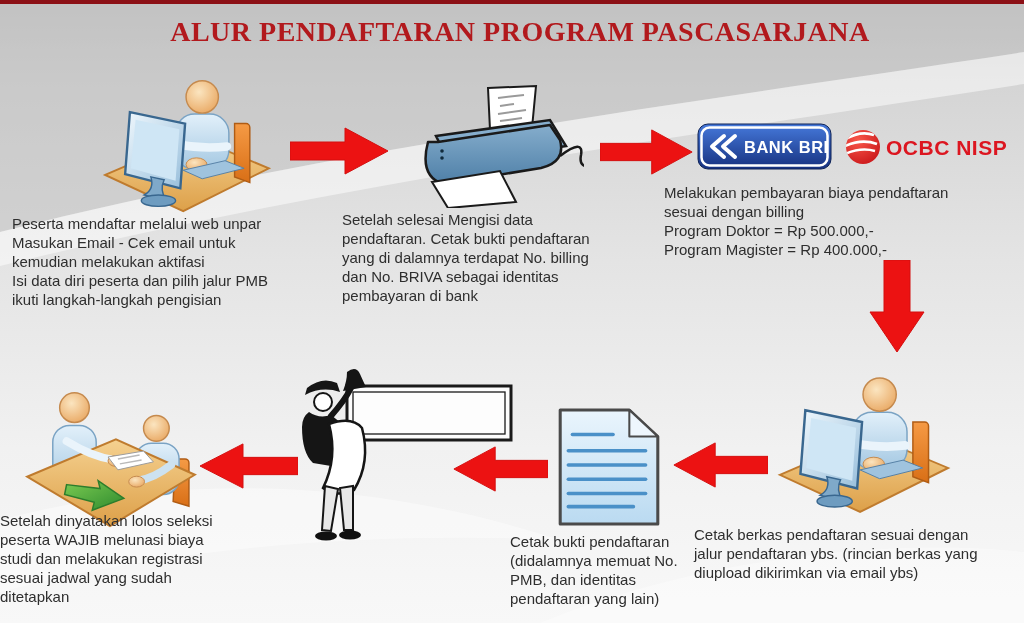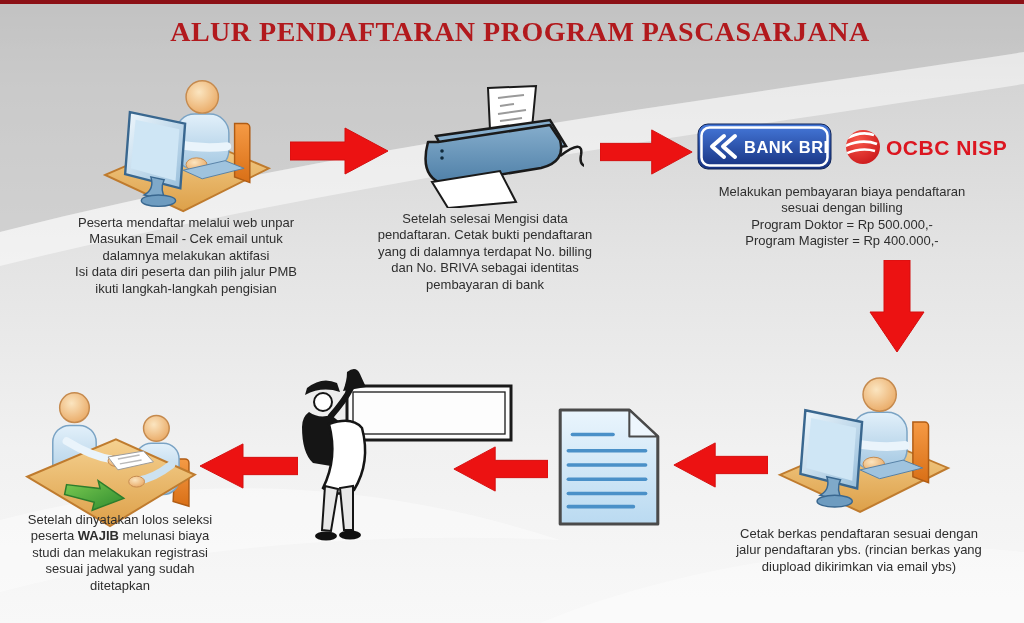--- a/index.html
+++ b/index.html
@@ -4,23 +4,23 @@
 <style>
   html,body{margin:0;padding:0;background:#9a9a9a;font-family:"Liberation Sans",sans-serif;}
   .stage{position:relative;width:1024px;height:623px;margin:0 auto;overflow:hidden;
     background:linear-gradient(180deg,#c7c7c7 0%,#d5d5d5 14%,#e4e4e4 42%,#f1f1f1 72%,#f8f8f8 100%);}
   .topbar{position:absolute;top:0;left:0;width:100%;height:4px;background:#8c1016;z-index:6;}
   .bg{position:absolute;inset:0;width:100%;height:100%;z-index:0;}
   .title{position:absolute;top:16px;left:8px;width:100%;margin:0;text-align:center;z-index:2;
     font-family:"Liberation Serif",serif;font-weight:bold;font-size:28px;color:#b2191d;letter-spacing:.5px;}
   .illus{position:absolute;margin:0;z-index:2;}
   .illus svg{width:100%;height:100%;display:block;}
-  .caption{position:absolute;z-index:2;text-align:center;white-space:pre-line;
-    font-size:13px;line-height:1.26;color:#2e2e2e;}
-  .caption .b{font-weight:bold;}
+  .caption{position:absolute;z-index:2;white-space:pre-line;
+    font-size:15px;line-height:1.26;color:#2e2e2e;}
+  .caption .b{font-weight:normal;}
   .arrow{position:absolute;z-index:2;}
   .arrow polygon{fill:#ec1212;stroke:#d40e0e;stroke-width:1;}
   .logo{position:absolute;z-index:3;}
   .logo svg{width:100%;height:100%;display:block;}
 </style>
 </head>
 <body>
 
 <div class="stage">
 
@@ -90,41 +90,41 @@
       <ellipse cx="100" cy="93" rx="11" ry="7" fill="url(#headG)" stroke="#c58a4e" stroke-width="1"></ellipse>
       <polygon points="30,38 88,50 83,118 25,103" fill="url(#monG)" stroke="#39678f" stroke-width="2.5"></polygon>
       <polygon points="36,46 82,56 78,110 31,97" fill="#cfe6f5"></polygon>
       <path d="M52,106 q4,13 -7,19 l23,6 q-7,-12 -2,-22 z" fill="#7fa9c9" stroke="#39678f" stroke-width="1.5"></path>
       <ellipse cx="60" cy="131" rx="18" ry="6" fill="#6e9cc0" stroke="#39678f" stroke-width="1.5"></ellipse>
       <polygon points="86,99 130,89 150,97 106,108" fill="#9fc3de" stroke="#5580a5" stroke-width="1"></polygon>
     </svg>
   </figure>
   <div class="caption" style="left:12px;top:215px;width:348px">Peserta mendaftar melalui web unpar
 Masukan Email - Cek email untuk
-dalamnya melakukan aktifasi
+kemudian melakukan aktifasi
 Isi data diri peserta dan pilih jalur PMB
 ikuti langkah-langkah pengisian</div>
 
   <svg class="arrow" style="left:290px;top:126px;width:100px;height:50px" viewBox="0 0 100 50" preserveAspectRatio="none">
     <polygon points="0,16 55,16 55,2 98,25 55,48 55,34 0,34"></polygon>
   </svg>
 
   <figure class="illus" style="left:402px;top:84px;width:182px;height:124px">
     <svg viewBox="0 0 182 124">
       <polygon points="86,4 134,2 130,44 88,46" fill="#ffffff" stroke="#1a1a1a" stroke-width="2"></polygon>
       <path d="M96,14 l26,-3 M98,22 l14,-2 M96,30 l28,-4 M98,37 l22,-3" stroke="#9a9a9a" stroke-width="2" fill="none"></path>
       <path d="M158,72 q24,-18 21,-1 q-3,15 14,10" stroke="#1a1a1a" stroke-width="2.5" fill="none"></path>
       <polygon points="34,52 148,36 164,62 48,80" fill="#86aecd" stroke="#1a1a1a" stroke-width="2.5"></polygon>
       <path d="M26,58 q-9,34 15,42 l98,-16 q25,-6 19,-28 l-10,-15 l-112,17 z" fill="url(#prG)" stroke="#1a1a1a" stroke-width="2.5" stroke-linejoin="round"></path>
       <circle cx="40" cy="67" r="1.8" fill="#102a3c"></circle>
         <circle cx="40" cy="74" r="1.8" fill="#102a3c"></circle>
       <polygon points="30,98 98,87 114,118 46,124" fill="#ffffff" stroke="#1a1a1a" stroke-width="2"></polygon>
     </svg>
   </figure>
-  <div class="caption" style="left:330px;top:211px;width:310px">Setelah selesai Mengisi data
+  <div class="caption" style="left:342px;top:211px;width:310px">Setelah selesai Mengisi data
 pendaftaran. Cetak bukti pendaftaran
 yang di dalamnya terdapat No. billing
 dan No. BRIVA sebagai identitas
 pembayaran di bank</div>
 
   <svg class="arrow" style="left:600px;top:128px;width:94px;height:48px" viewBox="0 0 100 50" preserveAspectRatio="none">
     <polygon points="0,16 55,16 55,2 98,25 55,48 55,34 0,34"></polygon>
   </svg>
 
   <div class="logo" style="left:697px;top:123px;width:135px;height:47px">
@@ -191,20 +191,24 @@
       <g stroke="#4a90c8" stroke-width="3.5" stroke-linecap="round">
         <path d="M18,28 H58"></path>
         <path d="M14,44 H90"></path>
         <path d="M14,58 H90"></path>
         <path d="M14,72 H90"></path>
         <path d="M14,86 H90"></path>
         <path d="M14,99 H78"></path>
       </g>
     </svg>
   </figure>
+  <div class="caption" style="left:510px;top:533px;width:196px">Cetak bukti pendaftaran
+(didalamnya memuat No.
+PMB, dan identitas
+pendaftaran yang lain)</div>
 
   <svg class="arrow" style="left:452px;top:445px;width:96px;height:48px" viewBox="0 0 100 50" preserveAspectRatio="none">
     <polygon points="100,16 45,16 45,2 2,25 45,48 45,34 100,34"></polygon>
   </svg>
 
   <figure class="illus" style="left:295px;top:362px;width:222px;height:186px">
     <svg viewBox="0 0 222 186">
       <rect x="52" y="24" width="164" height="54" fill="#fdfdfd" stroke="#1a1a1a" stroke-width="3"></rect>
       <rect x="58" y="30" width="152" height="42" fill="none" stroke="#1a1a1a" stroke-width="1.3"></rect>
       <path d="M36,54 q14,-16 20,-28" stroke="#151515" stroke-width="6" fill="none" stroke-linecap="round"></path>

